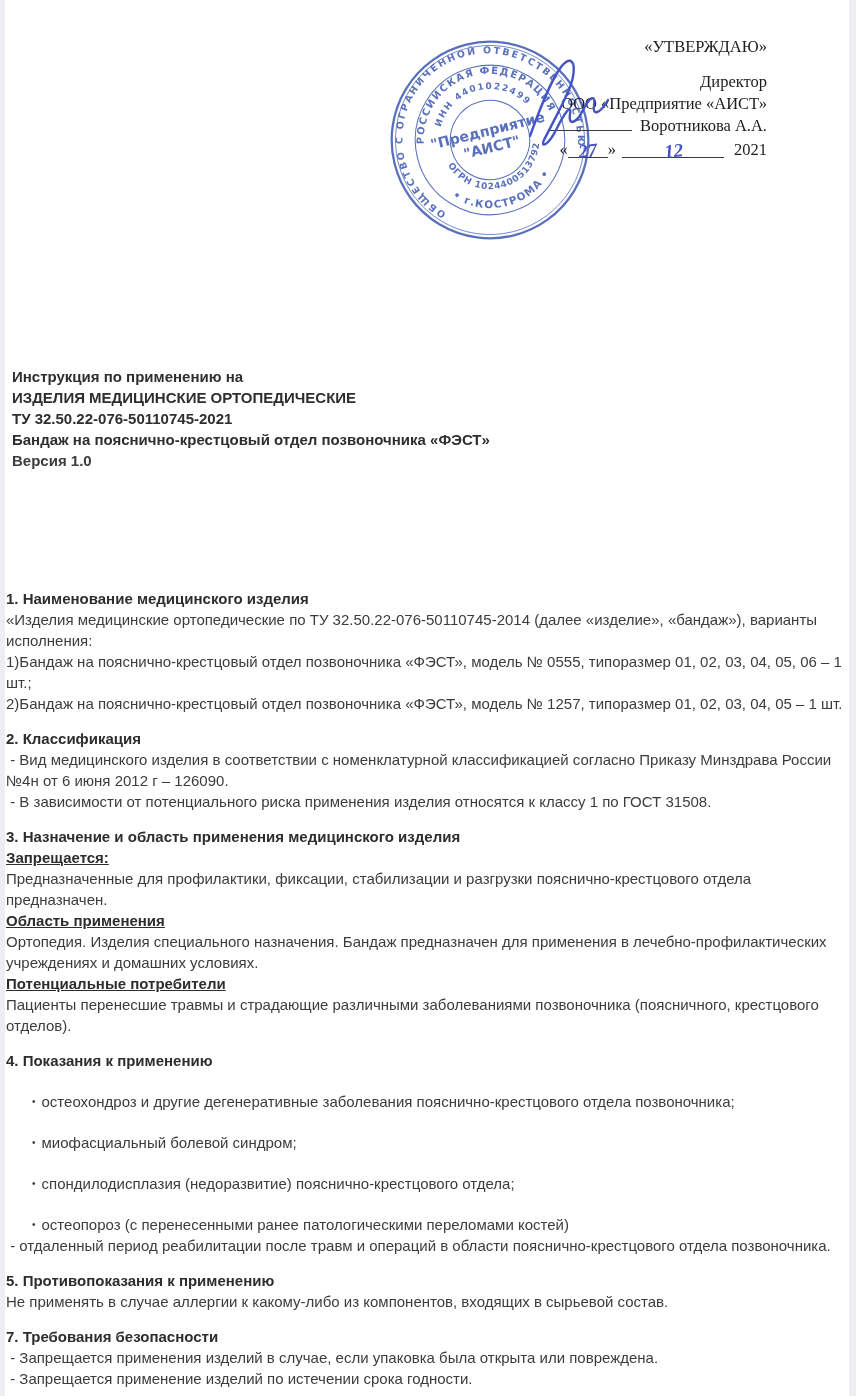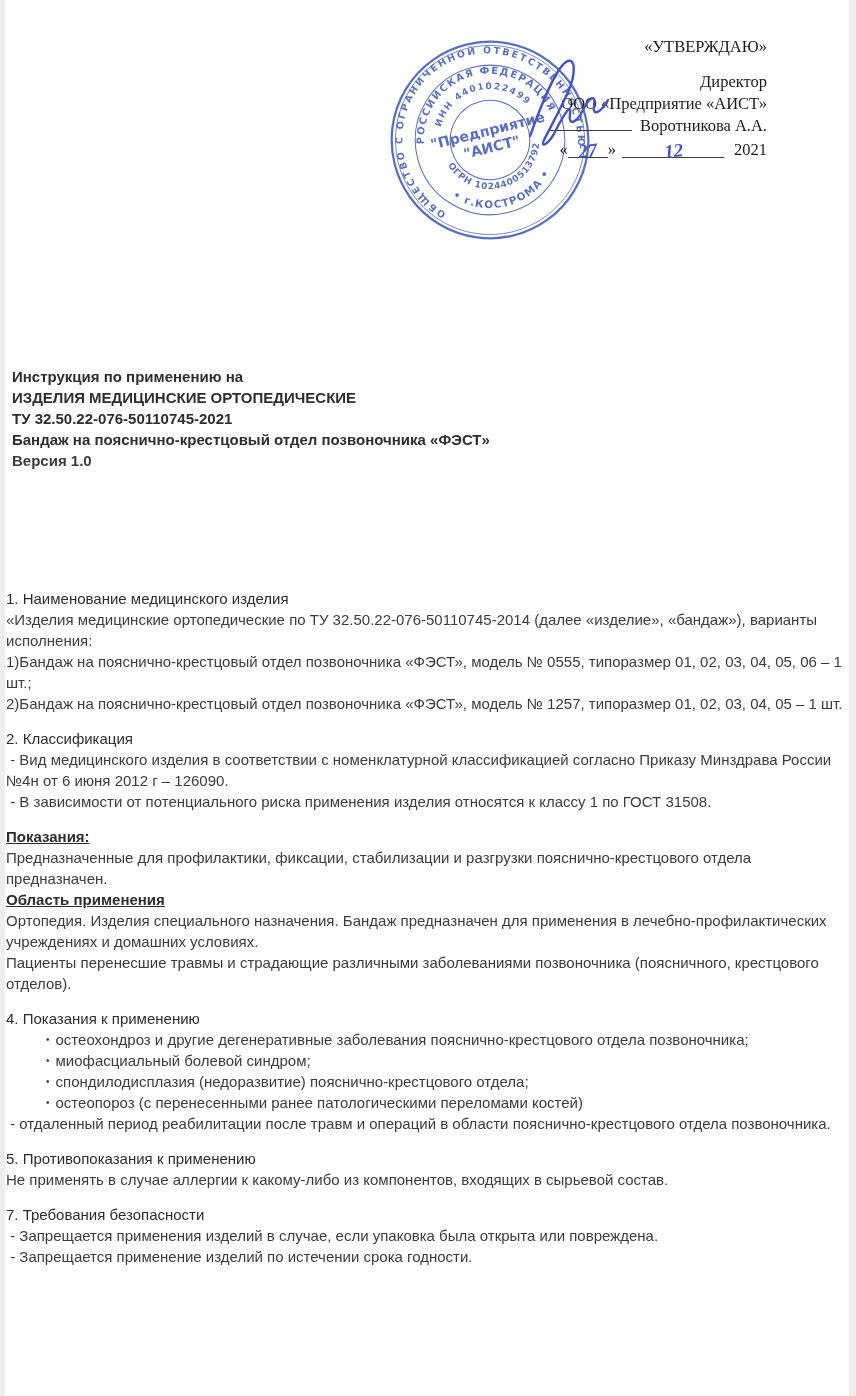--- a/index.html
+++ b/index.html
@@ -39,24 +39,24 @@
     font-size:15px; line-height:21px; font-weight:bold; color:#2e2e2e; z-index:2;
   }
   .title-version { font-weight:bold; color:#3c3c3c; }
   
   .content {
     position:absolute; top:588px; left:6px; right:10px;
     font-size:15px; line-height:21px; color:#3c3c3c; z-index:2;
   }
   .section { margin-top:14px; }
   .section:first-child { margin-top:0; }
-  .sec-heading { font-weight:normal; color:#2d2d2d; white-space:pre-wrap; }
+  .sec-heading { font-weight:bold; color:#2d2d2d; white-space:pre-wrap; }
   .line { white-space:pre-wrap; }
   .sub-u { font-weight:bold; text-decoration:underline; color:#2d2d2d; }
-  .bullet { padding-left:40px; }
+  .bullet { padding-left:26px;margin-top:20px; }
   .blt { font-size:10px; margin-right:6px; vertical-align:2px; }
 </style>
 </head>
 <body>
 
 <div class="page"></div>
 
 <div class="stamp-wrap">
   <svg viewBox="0 0 220 220">
     <defs>
@@ -117,24 +117,26 @@
     <div class="line">2)Бандаж на пояснично-крестцовый отдел позвоночника «ФЭСТ», модель № 1257, типоразмер 01, 02, 03, 04, 05 – 1 шт.</div>
   </div>
 
   <div class="section">
     <div class="sec-heading">2. Классификация</div>
     <div class="line"> - Вид медицинского изделия в соответствии с номенклатурной классификацией согласно Приказу Минздрава России №4н от 6 июня 2012 г – 126090.</div>
     <div class="line"> - В зависимости от потенциального риска применения изделия относятся к классу 1 по ГОСТ 31508.</div>
   </div>
 
   <div class="section">
-    <div class="line"><span class="sub-u">Показания:</span></div>
+    <div class="sec-heading">3. Назначение и область применения медицинского изделия</div>
+    <div class="line"><span class="sub-u">Запрещается:</span></div>
     <div class="line">Предназначенные для профилактики, фиксации, стабилизации и разгрузки пояснично-крестцового отдела предназначен.</div>
     <div class="line"><span class="sub-u">Область применения</span></div>
     <div class="line">Ортопедия. Изделия специального назначения. Бандаж предназначен для применения в лечебно-профилактических учреждениях и домашних условиях.</div>
+    <div class="line"><span class="sub-u">Потенциальные потребители</span></div>
     <div class="line">Пациенты перенесшие травмы и страдающие различными заболеваниями позвоночника (поясничного, крестцового отделов).</div>
   </div>
 
   <div class="section">
     <div class="sec-heading">4. Показания к применению</div>
     <div class="line bullet"><span class="blt">•</span><span>остеохондроз и другие дегенеративные заболевания пояснично-крестцового отдела позвоночника;</span></div>
     <div class="line bullet"><span class="blt">•</span><span>миофасциальный болевой синдром;</span></div>
     <div class="line bullet"><span class="blt">•</span><span>спондилодисплазия (недоразвитие) пояснично-крестцового отдела;</span></div>
     <div class="line bullet"><span class="blt">•</span><span>остеопороз (с перенесенными ранее патологическими переломами костей)</span></div>
     <div class="line"> - отдаленный период реабилитации после травм и операций в области пояснично-крестцового отдела позвоночника.</div>

